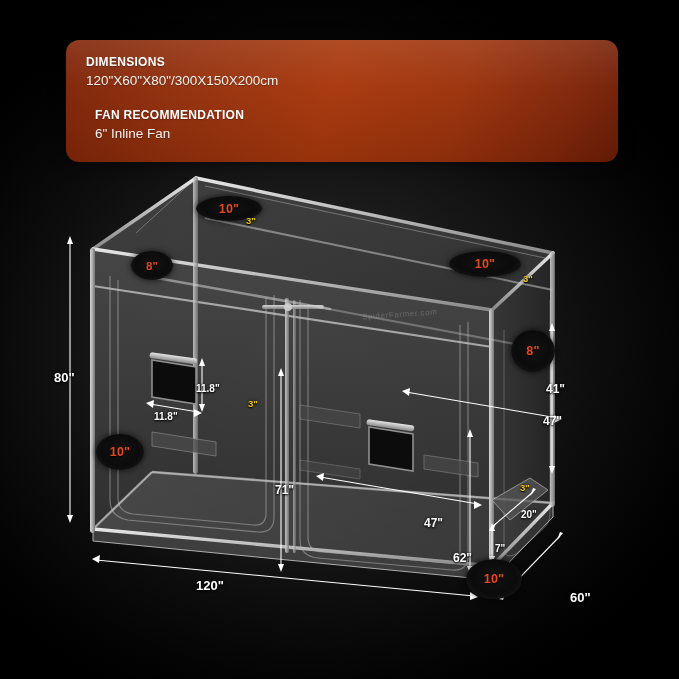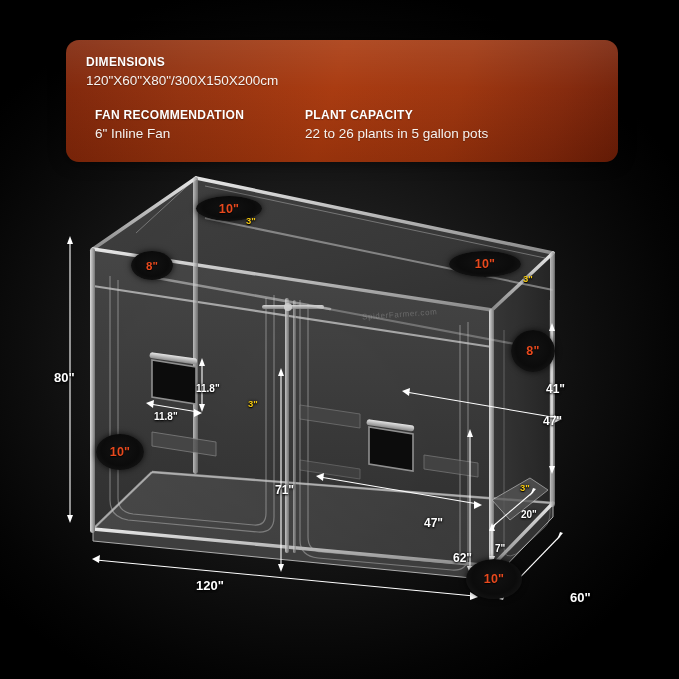--- a/index.html
+++ b/index.html
@@ -351,19 +351,15 @@
     </div>
 
     <div class="bn-col" id="col-light">
     </div>
 
     <div class="bn-col" id="col-fan">
       <div class="bn-head">FAN RECOMMENDATION</div>
       <div class="bn-sub">6" Inline Fan</div>
     </div>
 
-    <div class="bn-col" id="col-plant">
-      <div class="bn-head">PLANT CAPACITY</div>
-      <div class="bn-sub">22 to 26 plants in 5 gallon pots</div>
-    </div>
   </div>
 
 </div>
 
 </body></html>

